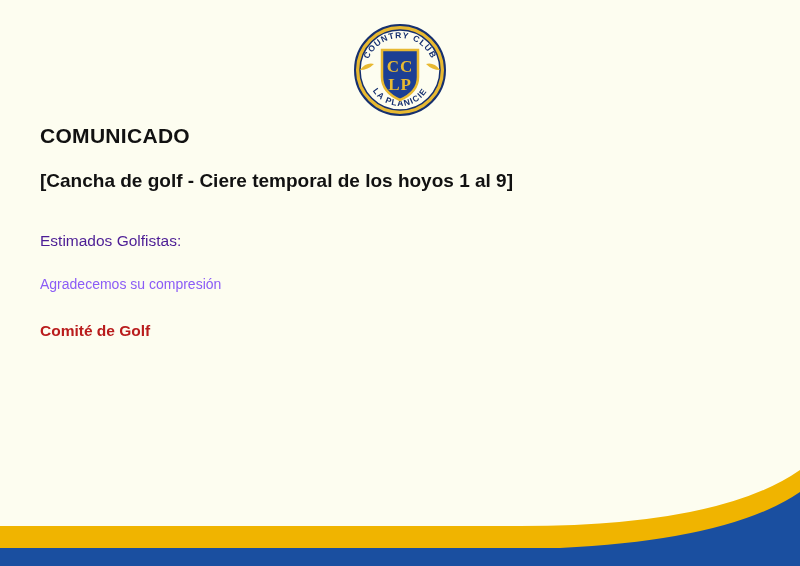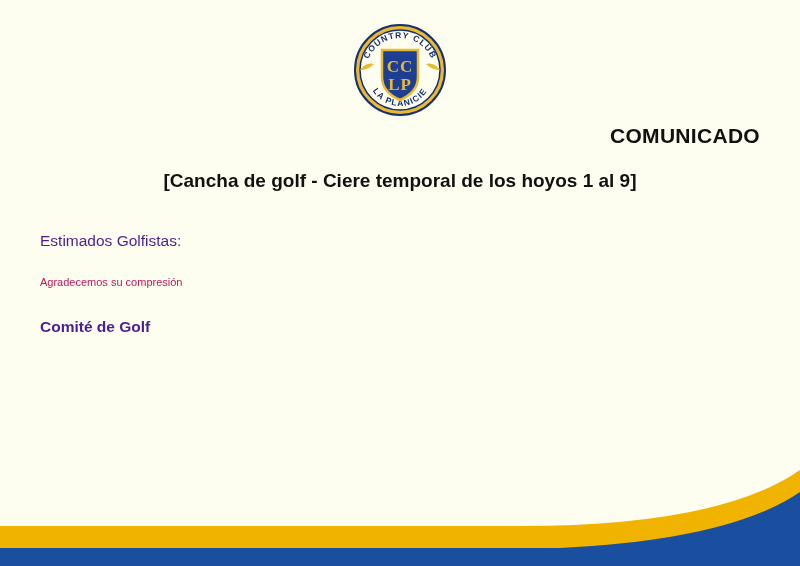--- a/index.html
+++ b/index.html
@@ -38,55 +38,55 @@
   }
 
   
   .content {
     position: absolute;
     top: 124px;
     left: 40px;
     width: 720px;
   }
   .title {
-    text-align: right;
+    text-align: left;
     font-size: 21px;
     font-weight: bold;
     color: #111111;
     letter-spacing: 0.3px;
     margin: 0 0 22px 0;
   }
   .subtitle {
-    text-align: center;
+    text-align: left;
     font-size: 19px;
     font-weight: bold;
     color: #111111;
     margin: 0 0 40px 0;
   }
   .greeting {
     font-size: 15.5px;
     color: #4c1d95;
     margin: 0 0 26px 0;
   }
   .body-par {
     font-size: 15.5px;
     color: #1a1a1a;
     text-align: justify;
     line-height: 1.62;
     margin: 0 0 28px 0;
   }
   .thanks {
-    font-size: 11px;
-    color: #be185d;
+    font-size: 14px;
+    color: #8b5cf6;
     margin: 0 0 30px 0;
   }
   .signature {
     font-size: 15.5px;
     font-weight: bold;
-    color: #4c1d95;
+    color: #b91c1c;
     margin: 0;
   }
 
   
   .footer {
     position: absolute;
     left: 0;
     bottom: 0;
     width: 800px;
     height: 96px;

